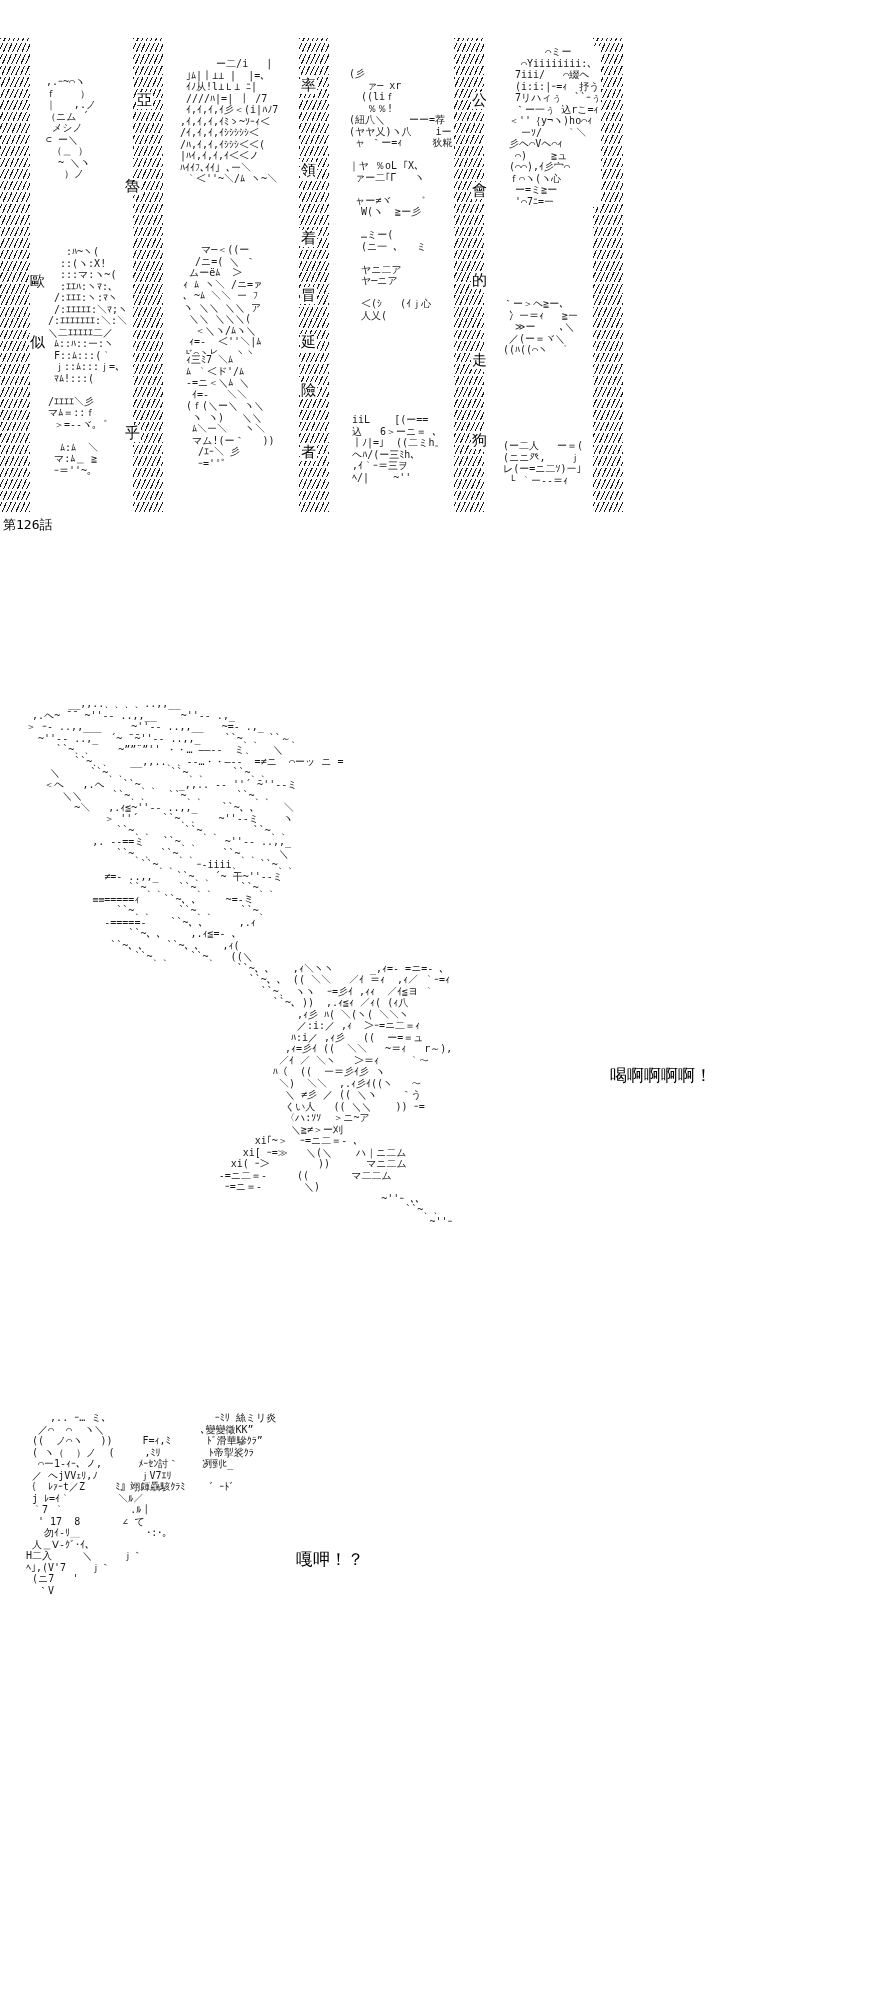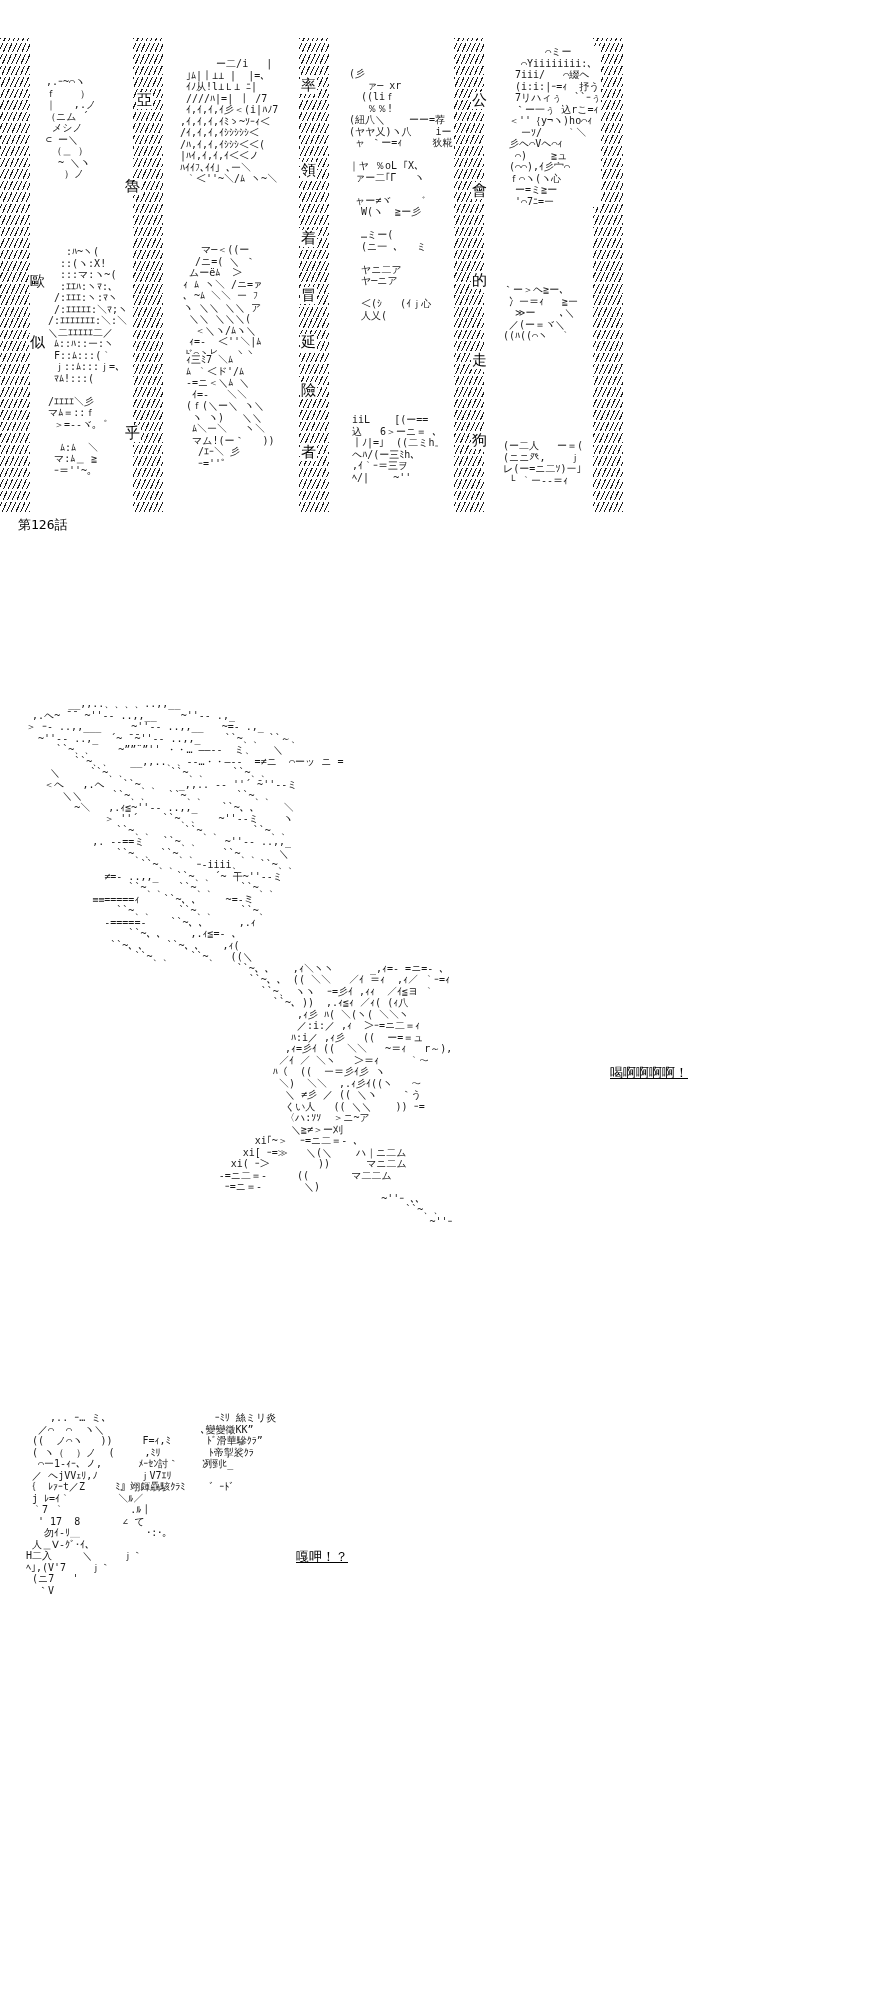--- a/index.html
+++ b/index.html
@@ -24,24 +24,24 @@
     font-family:"DejaVu Sans Mono","Liberation Mono",monospace;
     font-size:10px; line-height:11.5px; color:#161616;
   }
   pre.frag { background:#ffffff; }
 
   .kanji {
     position:absolute; font-size:15px; line-height:1;
     background:#ffffff; padding:1px; color:#000;
   }
   .episode {
-    position:absolute; left:18px; top:516px; font-size:13px; color:#000;text-align:right;
+    position:absolute; left:3px; top:516px; font-size:13px; color:#000;text-align:right;
   }
   .speech {
-    position:absolute; font-size:13px; color:#000; white-space:pre;text-decoration:underline;
+    position:absolute; font-size:17px; color:#000; white-space:pre;
   }
 </style>
 </head>
 <body>
 
 <div class="page">
 
   <section>
     <div class="hatch" style="left:0px"></div>
     <div class="hatch" style="left:133px"></div>
@@ -124,21 +124,21 @@
   7リハィぅ  ``ｰぅ
   ｀ー一ぅ 込rこ=ｨ
  ＜''｛y¬ヽ)ho⌒ｨ
    ーｿ/    ｀＼
  彡ヘ⌒Vヘ⌒ｨ
   ⌒)    ≧ュ
  (⌒⌒),ｲ彡宀⌒
  ｆ⌒ヽ(ヽ心
   ー=ミ≧ー
   '⌒7ﾆ=ー</pre>
-    <pre class="aa frag" style="left:487px;top:268px">｀ー＞ヘ≧ー､
+    <pre class="aa frag" style="left:487px;top:282px">｀ー＞ヘ≧ー､
  冫ー＝ｨ   ≧ー
   ≫ー    ､＼
  ／(ー＝ヾ＼
 ((ﾊ((⌒ヽ  ｀</pre>
     <pre class="aa frag" style="left:487px;top:424px">(ー二人   ー＝(
 (ニニ癶,    ｊ
 レ(ー=ニ二ｿ)ー｣
  └ ｀ー--＝ｨ</pre>
     <pre class="aa" style="left:32px;top:230px">   :ﾊ~ヽ(
   ::(ヽ:X!

